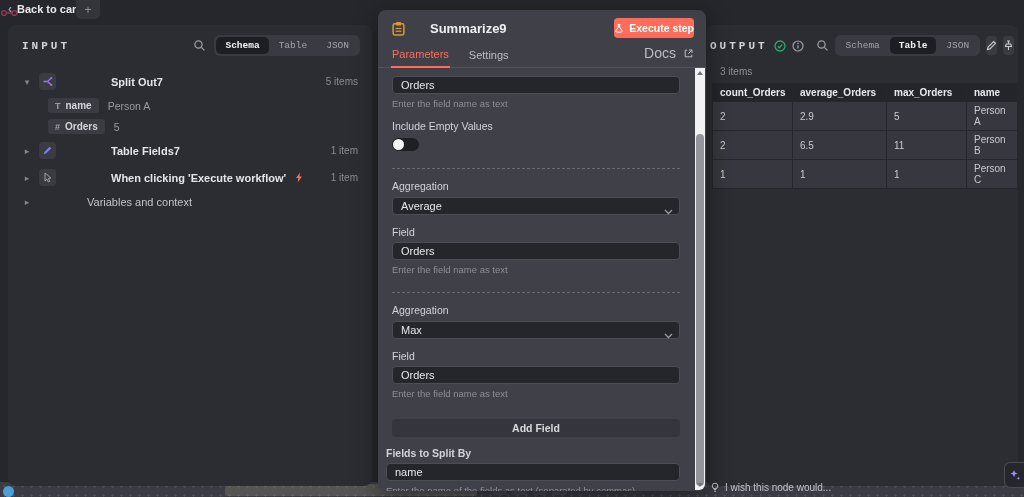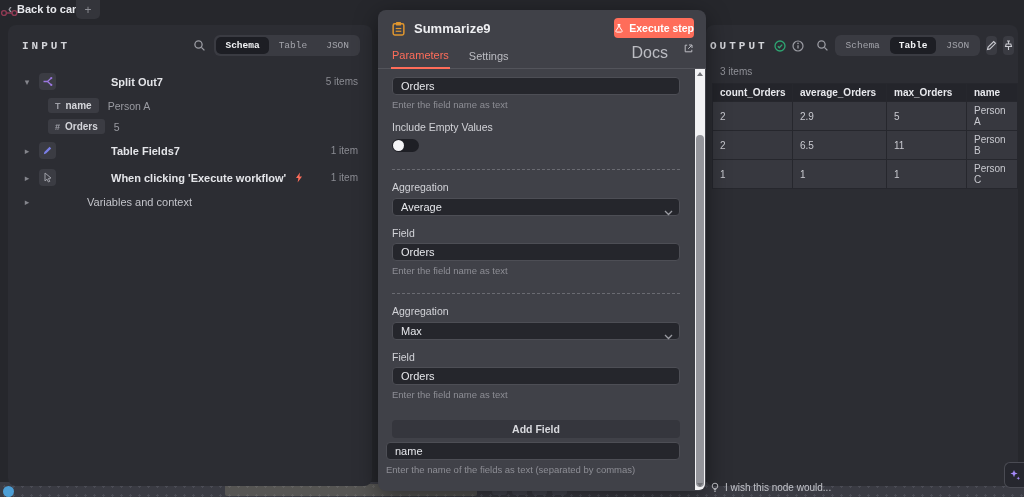--- a/index.html
+++ b/index.html
@@ -72,31 +72,31 @@
   .feedback { position:absolute; left:710px; top:482px; display:flex; align-items:center; gap:5px;
     font-size:10px; color:#c2c3c9; cursor:pointer; }
   .ai-fab { position:absolute; right:0; top:462px; width:20px; height:26px;
     background:#26272e; border:1px solid #4a4b53; border-right:none;
     border-radius:6px 0 0 6px; display:flex; align-items:center; justify-content:center; cursor:pointer; }
 
   
   .modal { position:absolute; left:378px; top:10px; width:328px; height:481px;
     background:#404148; border-radius:8px; box-shadow:0 6px 24px rgba(0,0,0,.45);
     display:flex; flex-direction:column; }
-  .modal-head { display:flex; align-items:center; gap:8px; padding:8px 12px 4px 13px; }
+  .modal-head { display:flex; align-items:center; gap:24px; padding:8px 12px 4px 13px; }
   .modal-title { font-size:13px; font-weight:bold; color:#eeeff2; }
   .exec-btn { margin-left:auto; display:flex; align-items:center; gap:5px;
     background:#ff6d5a; color:#fff; font-size:10.5px; font-weight:bold;
     border:none; border-radius:4px; padding:4px 0; cursor:pointer; font-family:inherit; }
   .modal-tabs { display:flex; align-items:flex-end; gap:18px; padding:2px 13px 0 13px;
     border-bottom:1px solid #53545b; }
   .mtab { font-size:11px; padding:4px 1px 6px 1px; cursor:pointer; color:#bcbdc3; }
   .mtab.active { color:#ff6d5a; border-bottom:2px solid #ff6d5a; margin-bottom:-1px; }
-  .docs-link { margin-left:auto; display:flex; gap:16px;
-    font-size:16px; color:#bcbdc3; padding-bottom:6px; cursor:pointer; }
+  .docs-link { margin-left:auto; display:flex; align-items:center; gap:8px;
+    font-size:14px; color:#bcbdc3; padding-bottom:6px; cursor:pointer; }
 
   .modal-body { position:relative; flex:1; padding:5px 26px 6px 8px; overflow:hidden; }
   .param-indent { margin-left:6px; }
   .p-label { font-size:10.5px; color:#d2d3d8; margin-top:11px; }
   .p-input { width:100%; background:#25262c; border:1px solid #4d4e55; border-radius:4px;
     color:#e6e7eb; font-size:11px; padding:3px 8px; height:18px; font-family:inherit; }
   .p-select { position:relative; }
   .p-select .chev { position:absolute; right:7px; top:5px; }
   .p-hint { font-size:9.5px; color:#8d8e95; margin-top:4px; }
   .toggle { margin-top:6px; width:27px; height:13px; border-radius:7px; background:#1e1f25;
@@ -365,20 +365,21 @@
           <span class="chev"><svg width="9" height="6" viewBox="0 0 9 6">
                 <polyline points="1,1 4.5,4.5 8,1" fill="none" stroke="#9b9ca3" stroke-width="1.3"></polyline>
               </svg></span>
         </div>
         <div class="p-label">Field</div>
         <input class="p-input" style="margin-top: 4px;" readonly="" value="Orders">
         <div class="p-hint">Enter the field name as text</div>
         <button class="wide-btn">Add Field</button>
       </div>
 
+      <div class="p-label" style="font-weight:bold; margin-top:10px;">Fields to Split By</div>
       <input class="p-input" style="margin-top: 4px;" readonly="" value="name">
       <div class="p-hint">Enter the name of the fields as text (separated by commas)</div>
 
       
       
       
 
       
       <div class="sbar">
         <div class="sb-arrow up">

